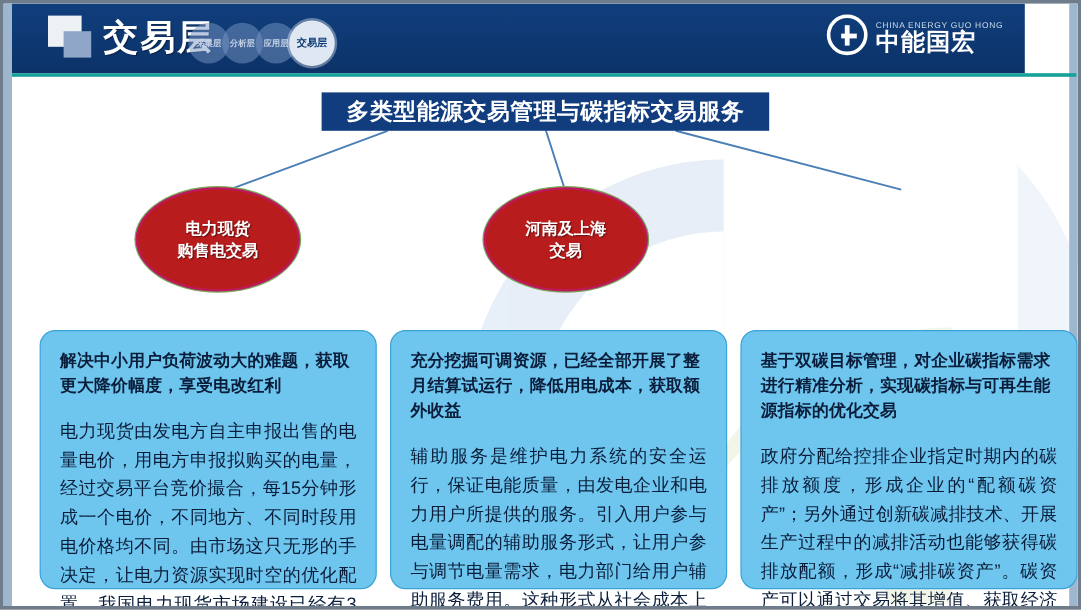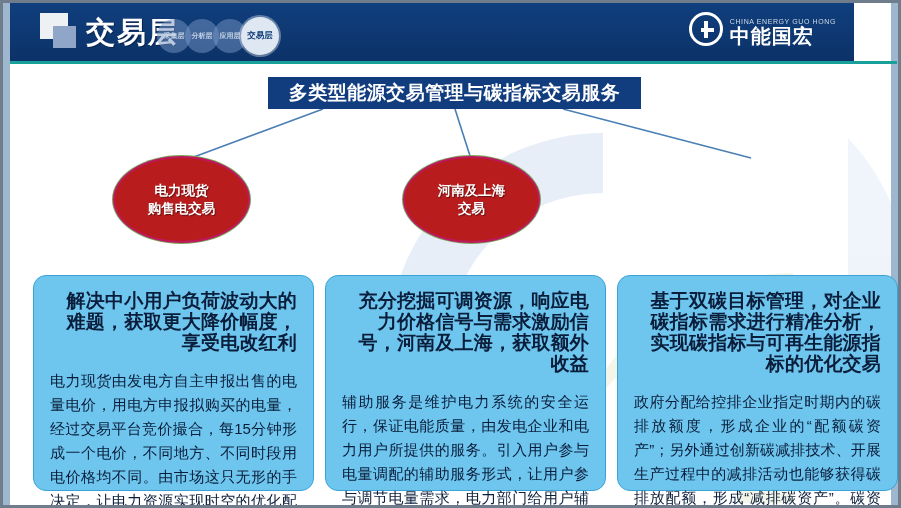--- a/index.html
+++ b/index.html
@@ -229,25 +229,24 @@
     padding: 14px 16px 10px 16px;
     z-index: 4;
   }
   #panel-0 { left: 30px; top: 272px; width: 281px; height: 216px; }
   #panel-1 { left: 322px; top: 272px; width: 281px; height: 216px; }
   #panel-2 { left: 614px; top: 272px; width: 281px; height: 216px; }
 
   .panel-heading {
     color: #0a1d3a;
     font-weight: bold;
-    font-size: 19px;
+    font-size: 14px;
     line-height: 21px;
     margin-bottom: 16px;
     letter-spacing: .2px;
-    text-align: right;
   }
   .panel-body {
     color: #0a1d3a;
     font-size: 15px;
     line-height: 24px;
     letter-spacing: 0px;
     text-align: justify;
   }
   #panel-2 .panel-heading { }
 </style>
@@ -317,21 +316,21 @@
     <span style="white-space:pre-line">河南及上海
 交易</span>
   </div>
 
   <div class="panel" id="panel-0">
     <div class="panel-heading">解决中小用户负荷波动大的难题，获取更大降价幅度，享受电改红利</div>
     <div class="panel-body">电力现货由发电方自主申报出售的电量电价，用电方申报拟购买的电量，经过交易平台竞价撮合，每15分钟形成一个电价，不同地方、不同时段用电价格均不同。由市场这只无形的手决定，让电力资源实现时空的优化配置。我国电力现货市场建设已经有3年多的时间了，第一批试点包括广东、蒙西、浙江、山西、山东、福建、四川以及甘肃，已经全部开展了整月结算试运行。第二批5家现货试点已经确定，包括辽宁、江苏、安徽、河南及上海。</div>
   </div>
 
   <div class="panel" id="panel-1">
-    <div class="panel-heading">充分挖掘可调资源，响应电力价格信号与需求激励信号，河南及上海，获取额外收益</div>
+    <div class="panel-heading">充分挖掘可调资源，已经全部开展了整月结算试运行，降低用电成本，获取额外收益</div>
     <div class="panel-body">辅助服务是维护电力系统的安全运行，保证电能质量，由发电企业和电力用户所提供的服务。引入用户参与电量调配的辅助服务形式，让用户参与调节电量需求，电力部门给用户辅助服务费用。这种形式从社会成本上考虑是最好的形式，用户也能够得到额外收益。但是用户不能直接参与调控，它需要我们这种可调符合聚合商来对接电力调度中心，接收调度任务做系统化的响应。</div>
   </div>
 
   <div class="panel" id="panel-2">
     <div class="panel-heading">基于双碳目标管理，对企业碳指标需求进行精准分析，实现碳指标与可再生能源指标的优化交易</div>
     <div class="panel-body">政府分配给控排企业指定时期内的碳排放额度，形成企业的“配额碳资产”；另外通过创新碳减排技术、开展生产过程中的减排活动也能够获得碳排放配额，形成“减排碳资产”。碳资产可以通过交易将其增值、获取经济利益，也可以作为资产做抵押贷款。我们为企业碳资产保值、增值。充分挖掘可调资源、配额申报、配额交易的前端资产管理，碳市场分析、以及碳资产托管、碳金融增值服务等内容</div>
   </div>
 
 </div>
 

